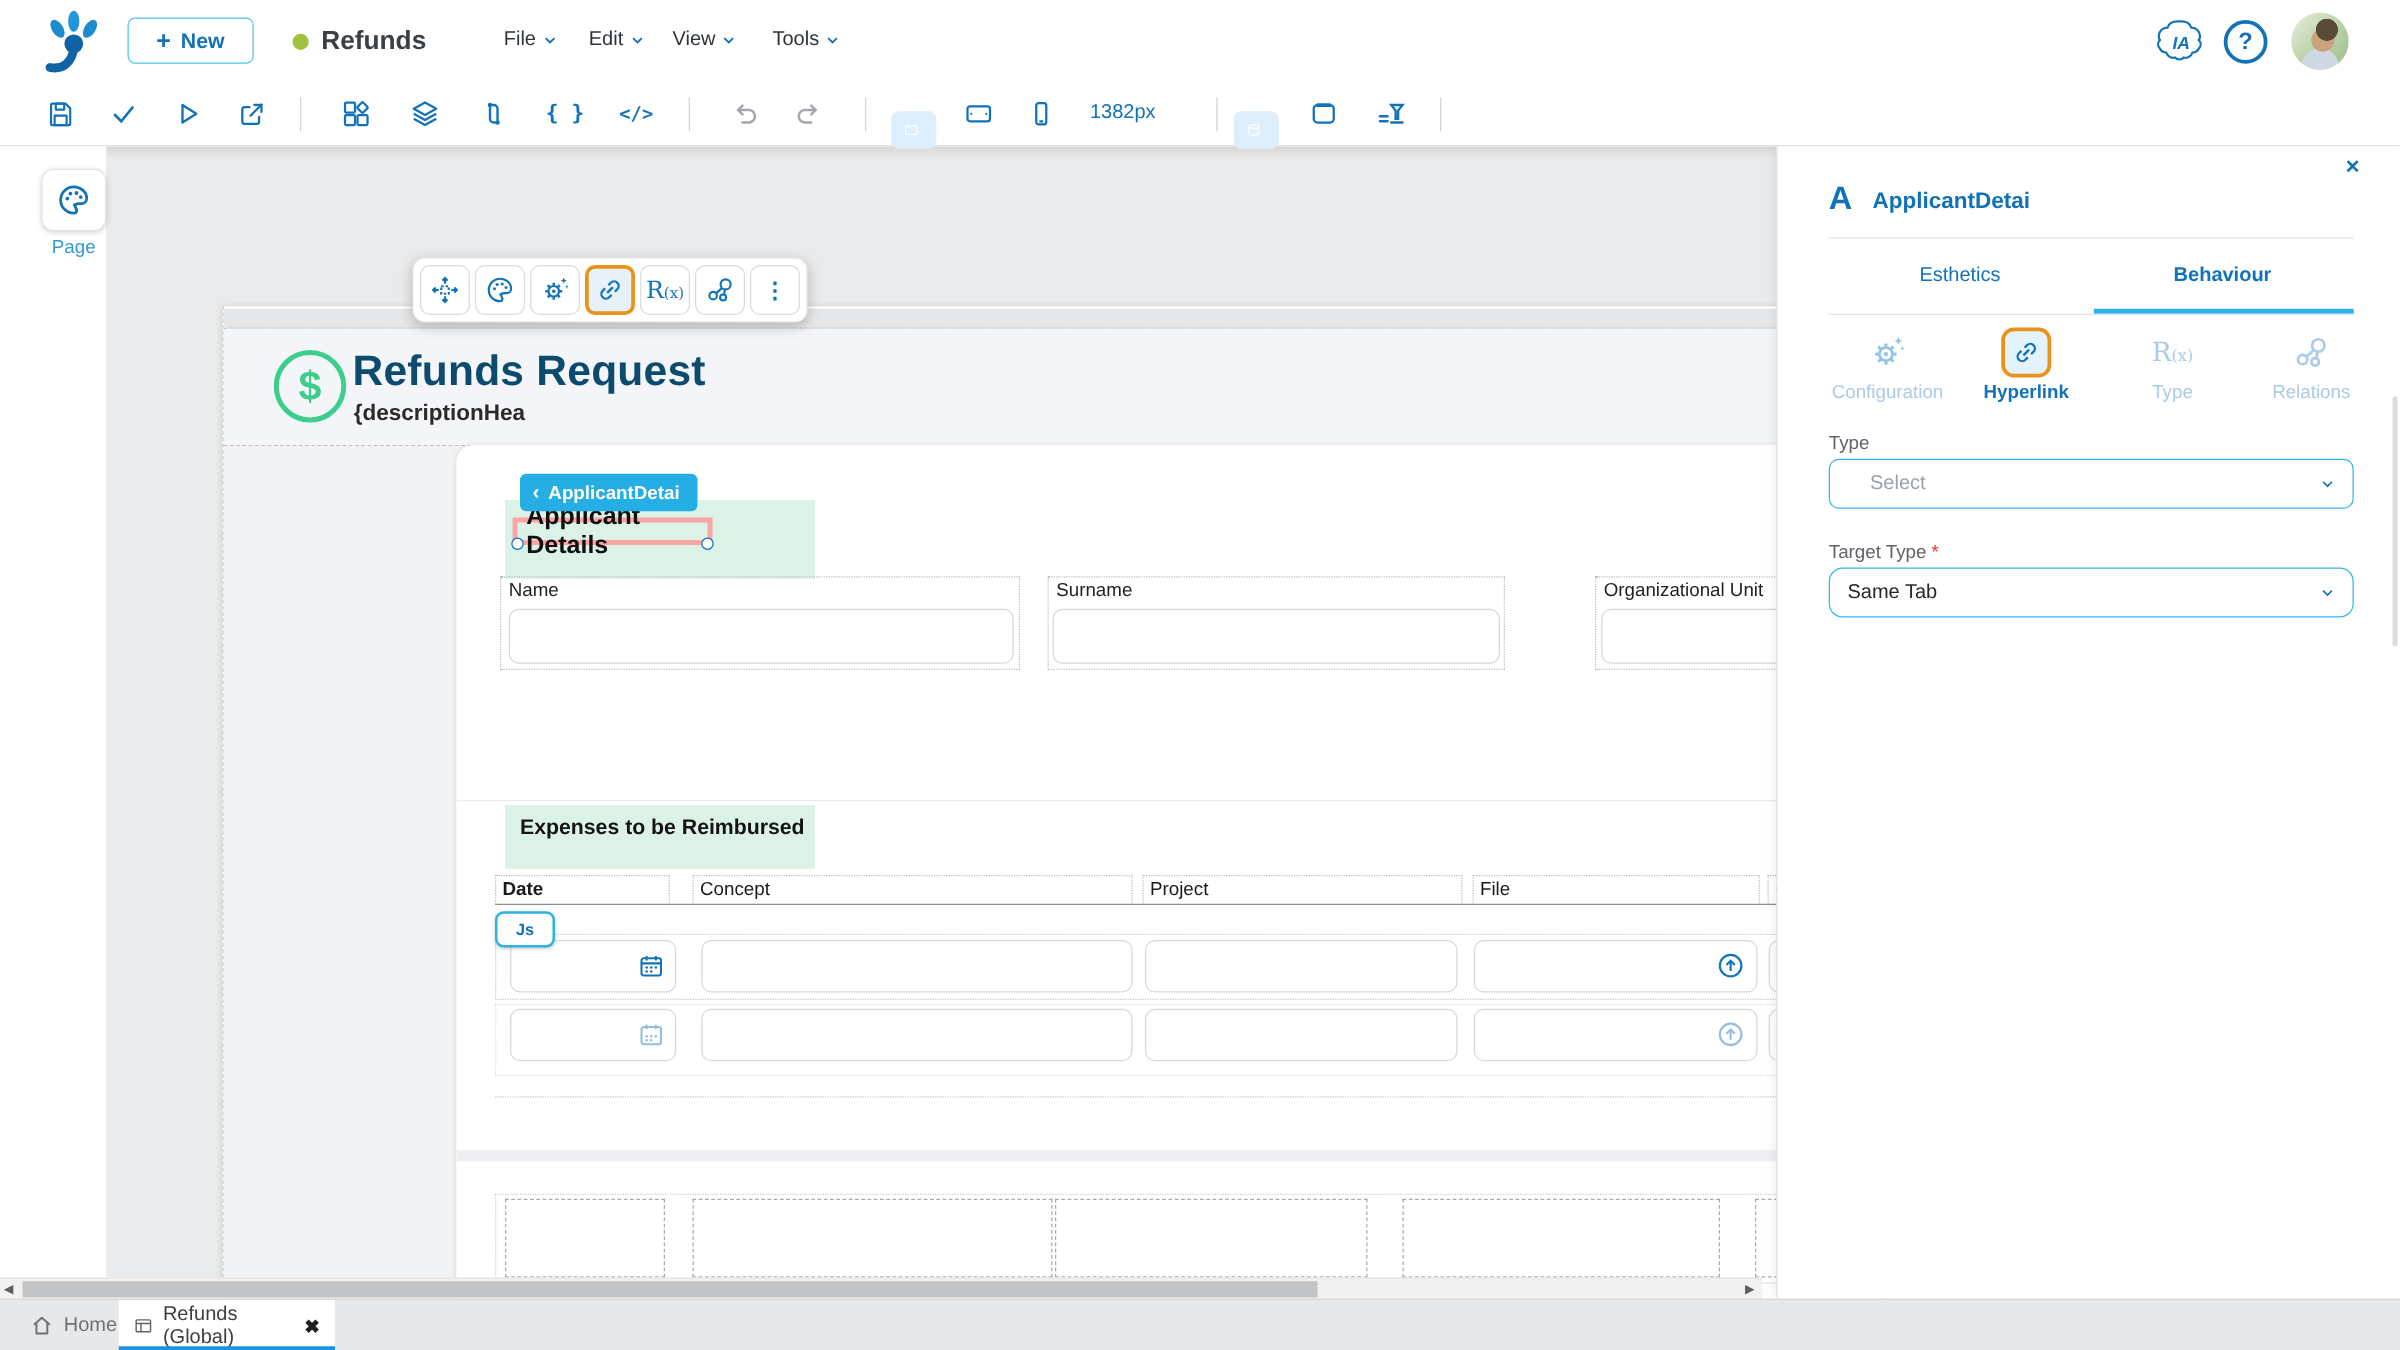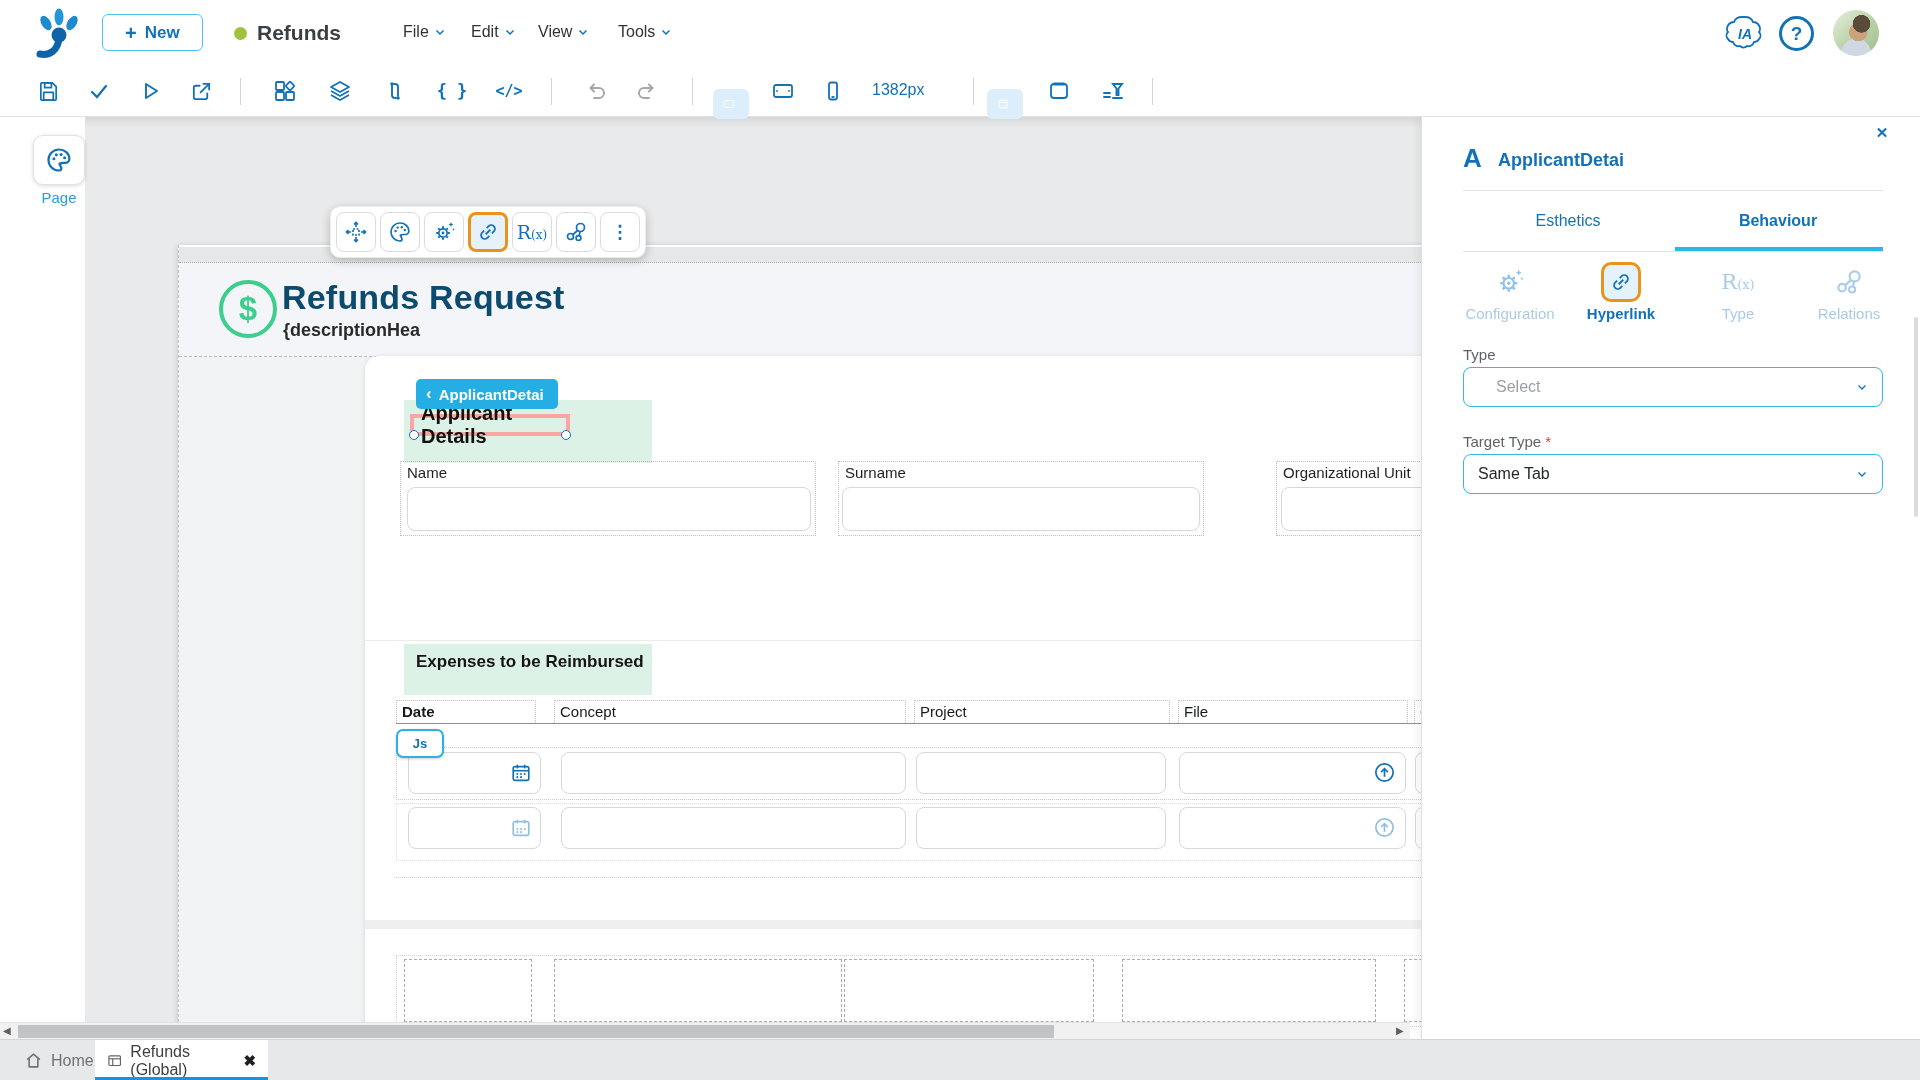--- a/index.html
+++ b/index.html
@@ -445,21 +445,21 @@
     <div class="pselect" style="top:250px;">
       <span class="val placeholder">Select</span>
       <svg class="chev" width="16" height="16" viewBox="0 0 24 24" fill="none" stroke="#1272B8" stroke-width="2.6">
           <polyline points="5,9 12,16 19,9"></polyline>
         </svg>
     </div>
 
     <div class="plabel" style="top:316px;">
       <span>Target Type</span> <span class="req">*</span>
     </div>
-    <div class="pselect" style="top:337px;">
+    <div class="pselect" style="top:337px;border-radius:11px;">
       <span class="val value-dark">Same Tab</span>
       <svg class="chev" width="16" height="16" viewBox="0 0 24 24" fill="none" stroke="#1272B8" stroke-width="2.6">
           <polyline points="5,9 12,16 19,9"></polyline>
         </svg>
     </div>
 
     <div class="panel-scroll"></div>
   </div>
 
   <div class="app-header">

